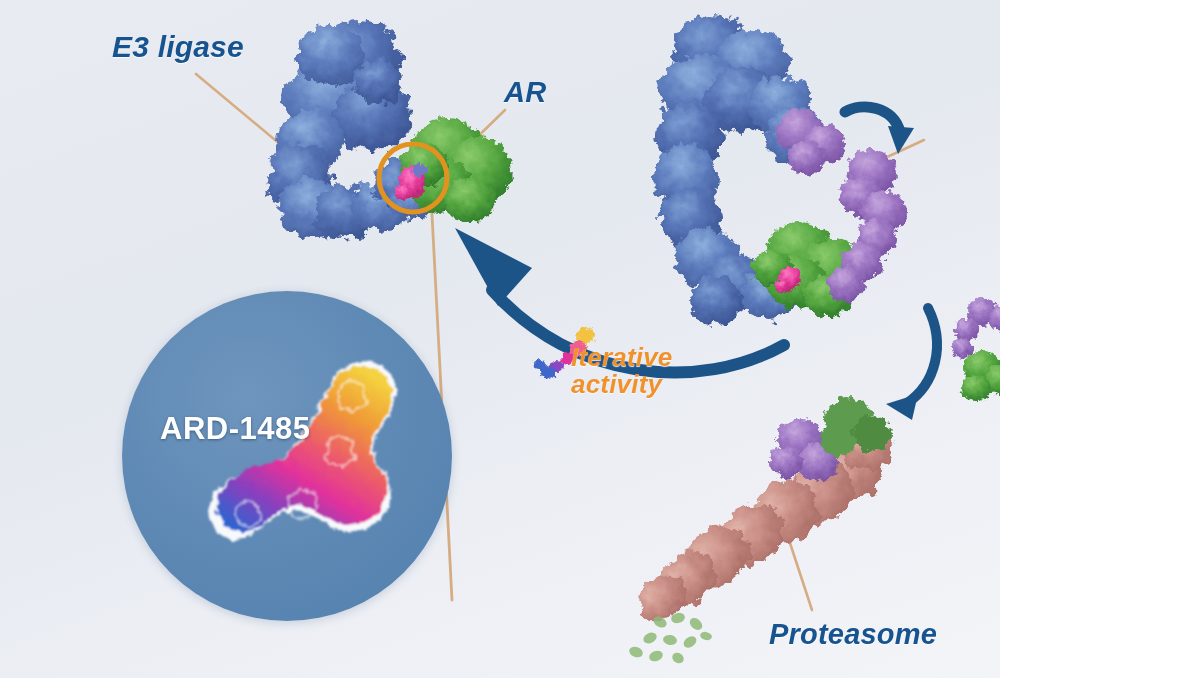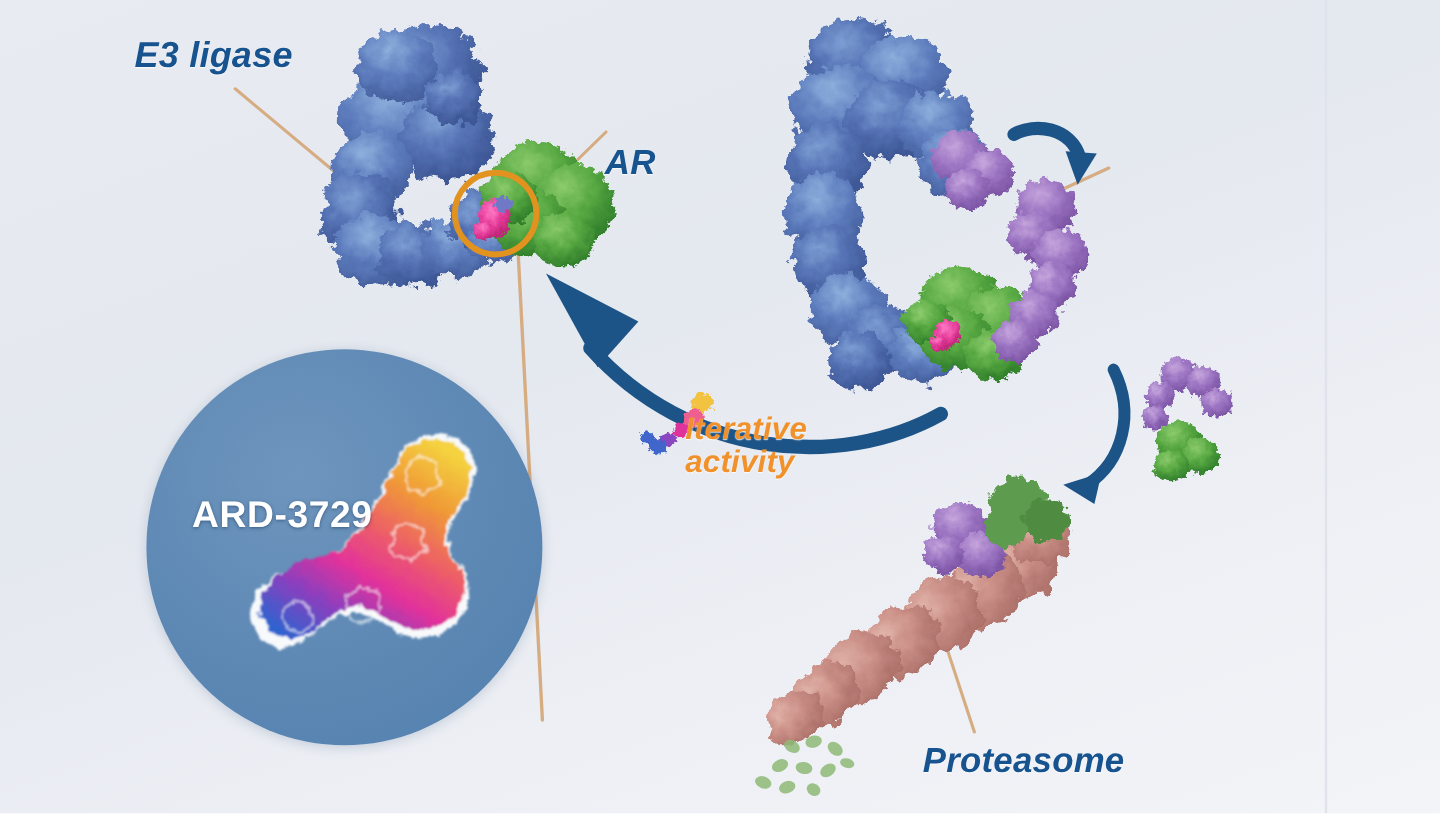--- a/index.html
+++ b/index.html
@@ -2,21 +2,21 @@
 <html><head>
 <meta charset="utf-8">
 <style>
   html, body {
     margin: 0;
     padding: 0;
     background: #ffffff;
   }
   #figure {
     position: relative;
-    width: 1200px;
+    width: 1000px;
     height: 678px;
     overflow: hidden;
     background: linear-gradient(160deg, #e8ebf1 0%, #e4e8ef 40%, #eef0f5 75%, #f2f4f8 100%);
     font-family: "Liberation Sans", sans-serif;
   }
   #figure svg.layer {
     position: absolute;
     left: 0;
     top: 0;
     width: 1200px;
@@ -28,21 +28,21 @@
     font-weight: bold;
     font-style: italic;
     color: #17538f;
     white-space: nowrap;
     letter-spacing: 0.2px;
     text-shadow: 0 1px 1px rgba(255,255,255,0.85);
     pointer-events: none;
   }
   .label.orange { color: #f0912b; }
   #lbl-e3 { left: 112px; top: 30px; font-size: 30px; }
-  #lbl-ar { left: 504px; top: 76px; font-size: 29px; margin-top: 44px; }
+  #lbl-ar { left: 504px; top: 76px; font-size: 29px; }
   #lbl-ubiquitin { left: 928px; top: 118px; font-size: 30px; }
   #lbl-proteasome { left: 769px; top: 618px; font-size: 29px; }
   #lbl-iterative {
     left: 571px; top: 344px; font-size: 26px; line-height: 1.02;
     white-space: normal; width: 180px;
   }
   #lbl-ard {
     position: absolute;
     left: 160px; top: 411px;
     font-family: "Liberation Sans", sans-serif;
@@ -329,15 +329,15 @@
         <polygon points="300,488 314,494 316,510 304,520 290,514 288,498"></polygon>
         <polygon points="246,500 258,506 260,520 250,528 238,522 236,508"></polygon>
       </g>
     </g>
   </svg>
 
   <div class="label" id="lbl-e3">E3 ligase</div>
   <div class="label" id="lbl-ar">AR</div>
   <div class="label" id="lbl-proteasome">Proteasome</div>
   <div class="label orange" id="lbl-iterative">Iterative activity</div>
-  <div id="lbl-ard">ARD-3729</div>
+  <div id="lbl-ard">ARD-1485</div>
 
 </div>
 
 </body></html>

